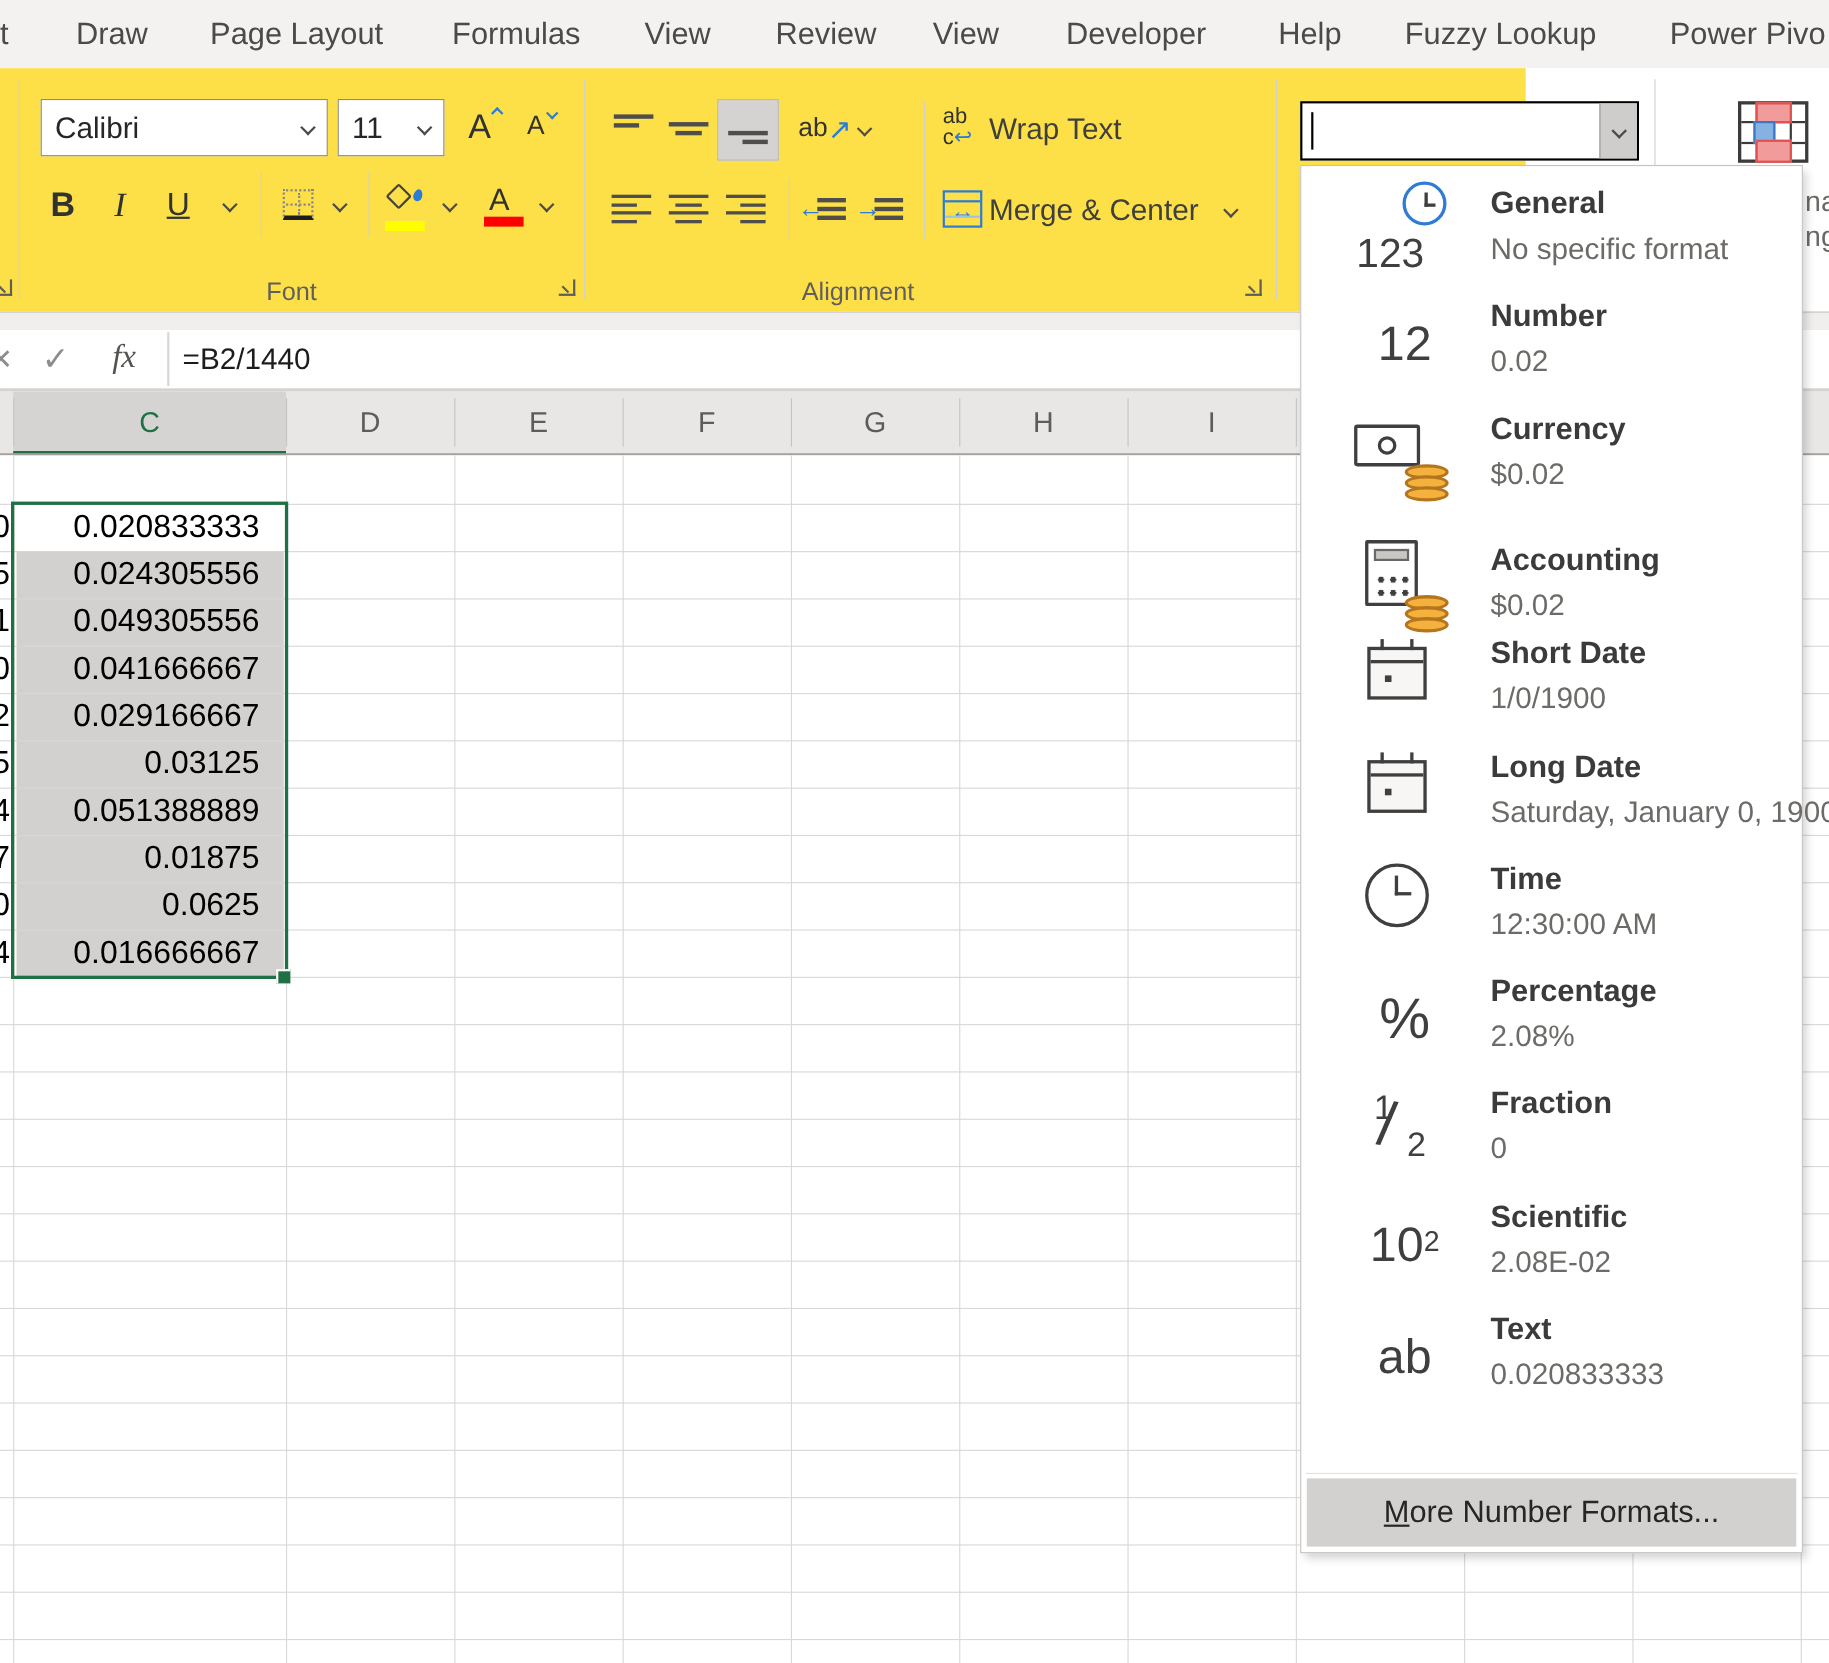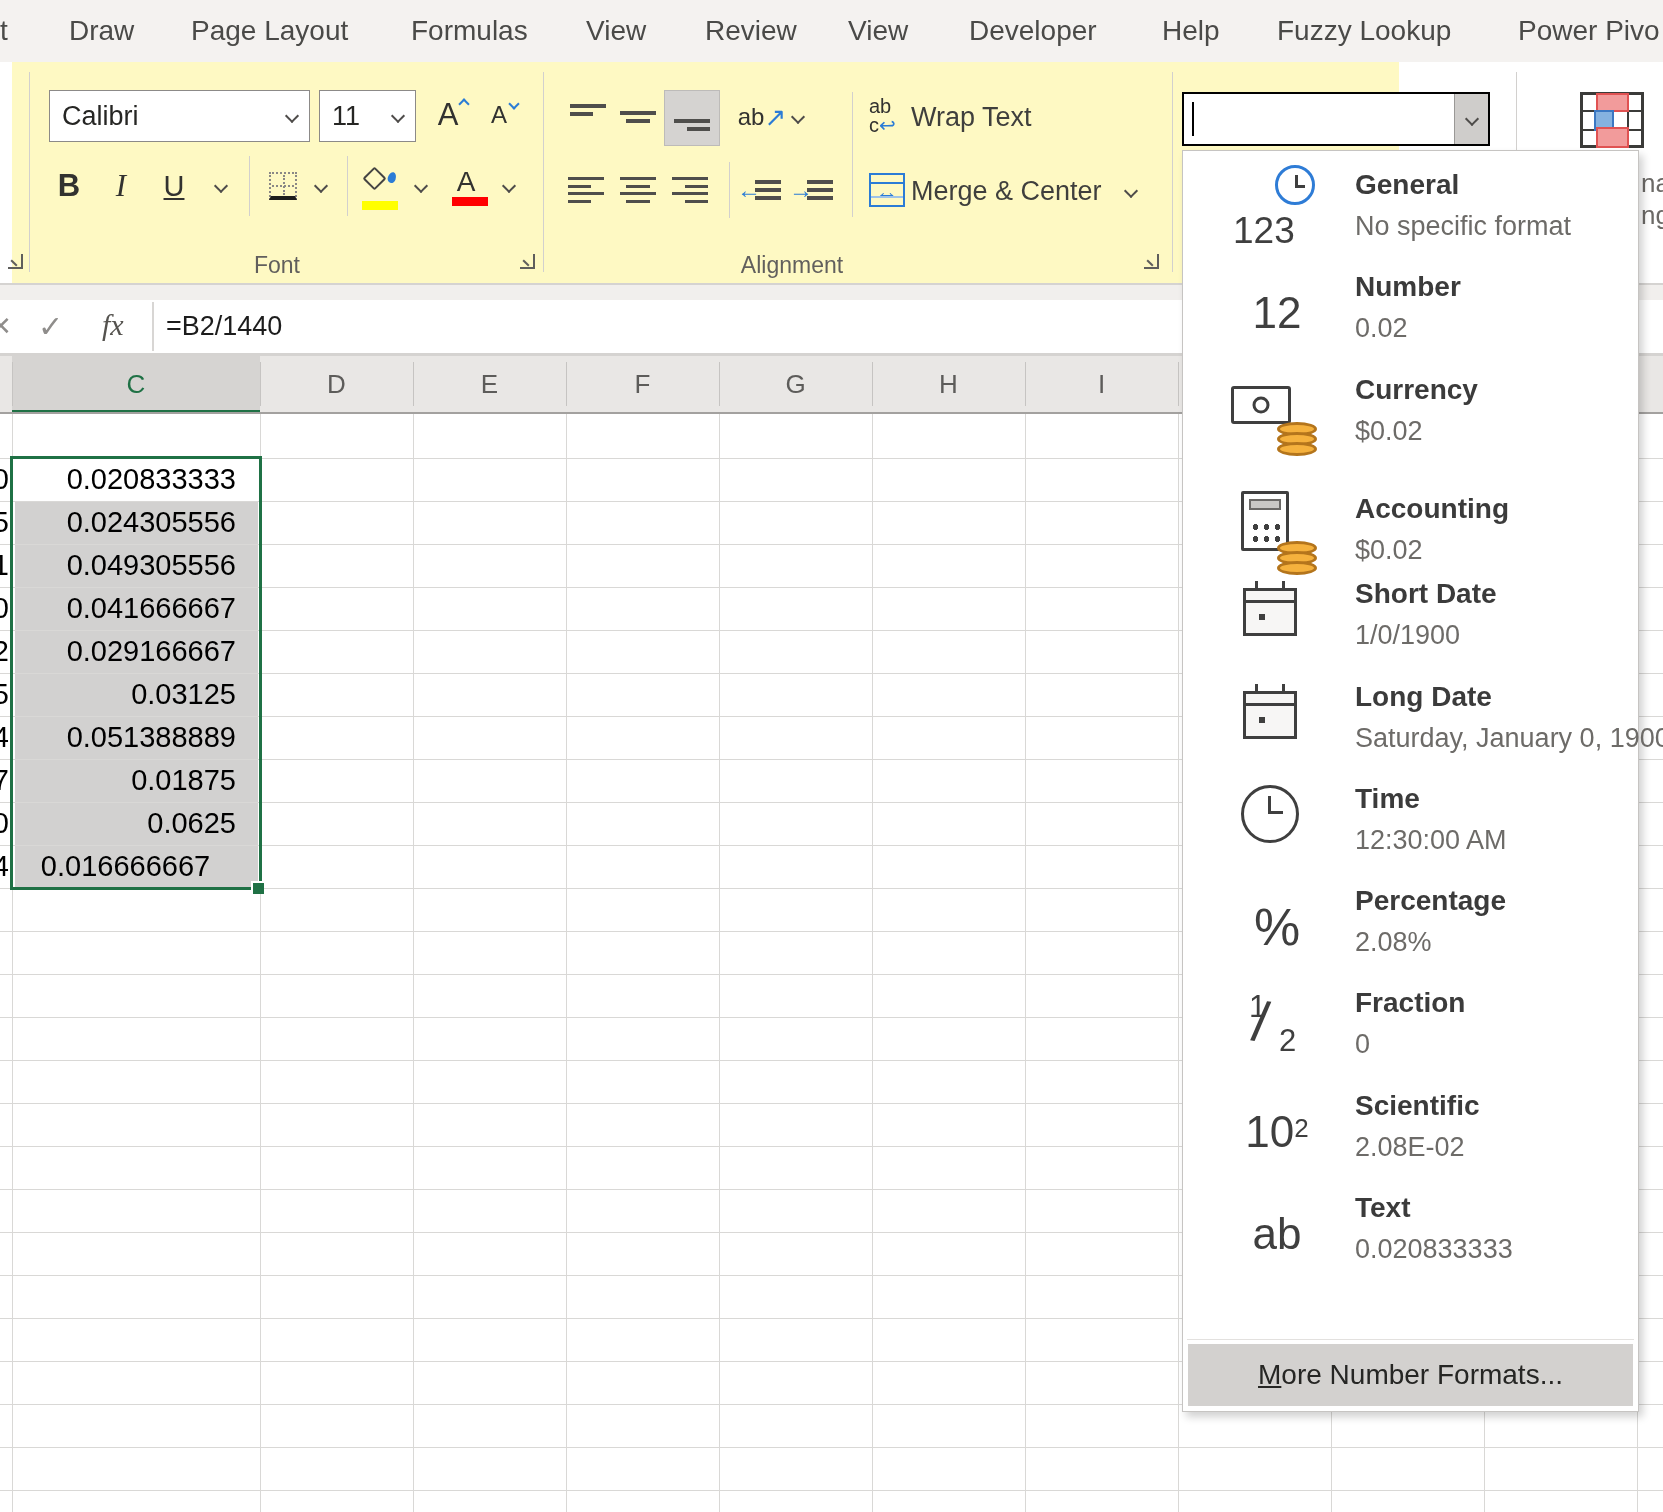--- a/index.html
+++ b/index.html
@@ -5,21 +5,21 @@
   *{margin:0;padding:0;box-sizing:border-box;}
   html,body{background:#888;}
   .screen{position:relative;width:1663px;height:1512px;overflow:hidden;background:#fff;
     font-family:"Liberation Sans","DejaVu Sans",sans-serif;color:#262626;}
 
   
   .tabstrip{position:absolute;left:0;top:0;width:1663px;height:62px;background:#f4f2f0;}
   .rtab{position:absolute;top:0;height:62px;line-height:62px;font-size:28px;color:#4a4a48;white-space:nowrap;cursor:default;}
 
   
-  .ribbon{position:absolute;left:12px;top:62px;width:1387px;height:221px;background:#fef9c3;}
+  .ribbon{position:absolute;left:0;top:62px;width:1387px;height:221px;background:#fde047;}
   .rb-border{position:absolute;left:0;top:283px;width:1663px;height:2px;background:#d5d3d1;}
   .gapstrip{position:absolute;left:0;top:285px;width:1663px;height:15px;background:#f1efed;}
   .vdiv{position:absolute;top:10px;height:200px;width:1px;background:#d2d0ce;}
   .vdiv.short{top:30px;height:125px;}
   .grplabel{position:absolute;top:188px;height:30px;line-height:30px;font-size:23px;color:#615f5d;text-align:center;}
   .launcher{position:absolute;top:192px;width:15px;height:15px;border-right:2px solid #5f5e5c;border-bottom:2px solid #5f5e5c;}
   .launcher:before{content:"";position:absolute;right:3px;bottom:3px;width:8px;height:2px;background:#5f5e5c;transform:rotate(45deg);}
 
   .combo{position:absolute;background:#fff;border:1px solid #8c8a88;display:flex;align-items:center;font-size:27px;color:#262624;}
   .combo .txt{flex:1;padding-left:12px;white-space:nowrap;overflow:hidden;}
@@ -449,21 +449,21 @@
         <span>7</span>
       </div>
       <div class="cellc" style="top: 345px;">0.01875</div>
       <div class="cellb" style="top: 388px;">
         <span>0</span>
       </div>
       <div class="cellc" style="top: 388px;">0.0625</div>
       <div class="cellb" style="top: 431px;">
         <span>4</span>
       </div>
-      <div class="cellc" style="top: 431px; text-align: center;">0.016666667</div>
+      <div class="cellc" style="top: 431px;">0.016666667</div>
       <div class="selborder" style="left: 10px; top: 42px; width: 252px; height: 434px;"></div>
       <div class="fillhandle" style="left: 251px; top: 467px;"></div>
     </div>
 
   <div class="ddpanel">
       <div class="dditem" style="top: 10px;">
         <div class="dd-ic">
           <span class="g-circle">
             <i class="v"></i>
             <i class="h"></i>

